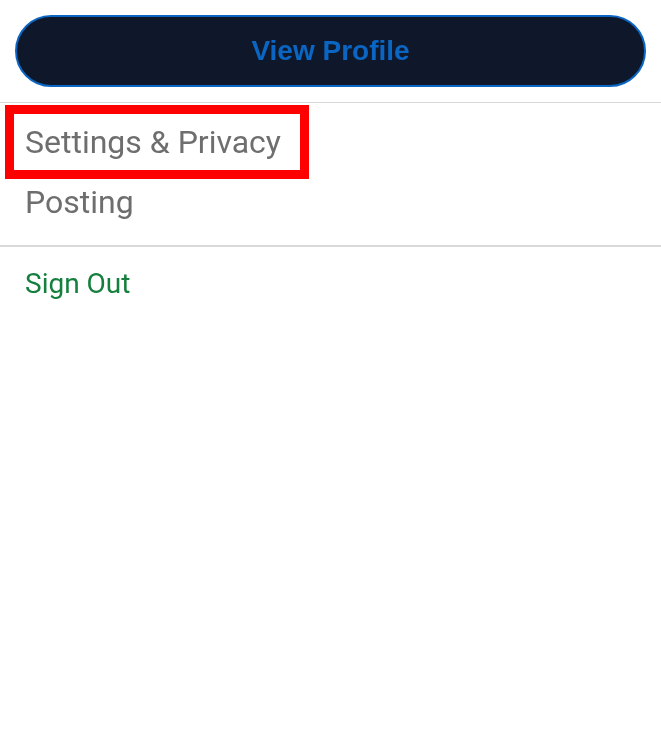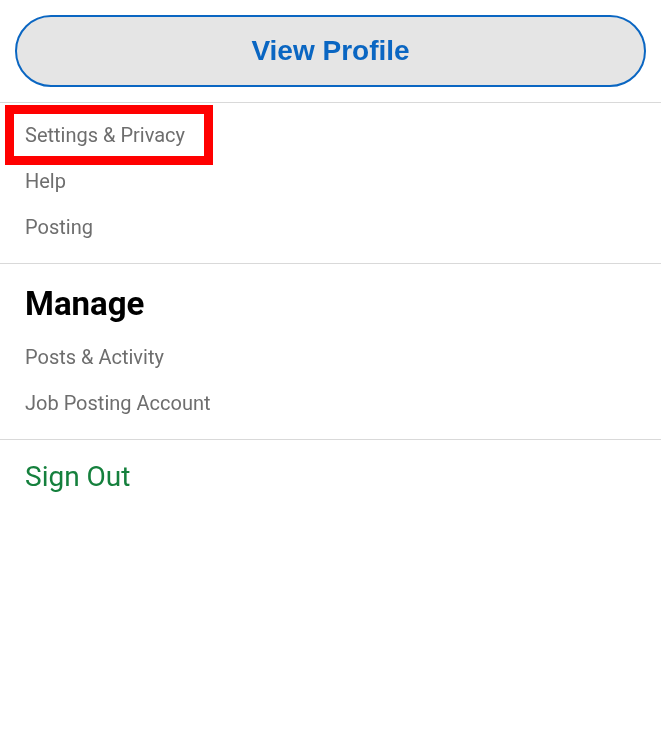--- a/index.html
+++ b/index.html
@@ -15,21 +15,21 @@
       overflow: hidden;
     }
     .container {
       padding: 0;
     }
     .view-profile-button {
       display: block;
       width: calc(100% - 30px);
       margin: 15px;
       padding: 18px 20px;
-      background: #e5e5e5;
+      background: #0f172a;
       border: 2px solid #0a66c2;
       border-radius: 40px;
       color: #0a66c2;
       font-size: 28px;
       font-weight: 700;
       text-align: center;
       cursor: pointer;
     }
     .divider {
       height: 1px;
@@ -40,21 +40,21 @@
       padding: 20px 25px 18px 25px;
     }
     .section-title {
       font-size: 33px;
       font-weight: 700;
       color: #000000;
       margin-bottom: 22px;
     }
     .menu-item {
       display: block;
-      font-size: 20px;
+      font-size: 32px;
       color: #6e6e6e;
       margin-bottom: 22px;
       cursor: pointer;
       position: relative;
     }
     .menu-item:last-child {
       margin-bottom: 6px;
     }
     .highlighted-wrapper {
       position: relative;
@@ -93,42 +93,28 @@
 
   <div class="section">
 
     <div class="menu-item">
       <span class="highlighted-wrapper">
         <span>Settings &amp; Privacy</span>
         <span class="highlight-box"></span>
       </span>
     </div>
 
-    <div class="menu-item">
-      <span>Help</span>
-    </div>
 
     <div class="menu-item">
       <span>Posting</span>
     </div>
   </div>
 
   <div class="divider"></div>
 
-  <div class="section">
-    <div class="section-title">Manage</div>
-
-    <div class="menu-item">
-      <span>Posts &amp; Activity</span>
-    </div>
-
-    <div class="menu-item">
-      <span>Job Posting Account</span>
-    </div>
-  </div>
 
   <div class="divider"></div>
 
   <div class="signout-section">
     <div class="signout-item">
       <span>Sign Out</span>
     </div>
   </div>
 
 </div>

